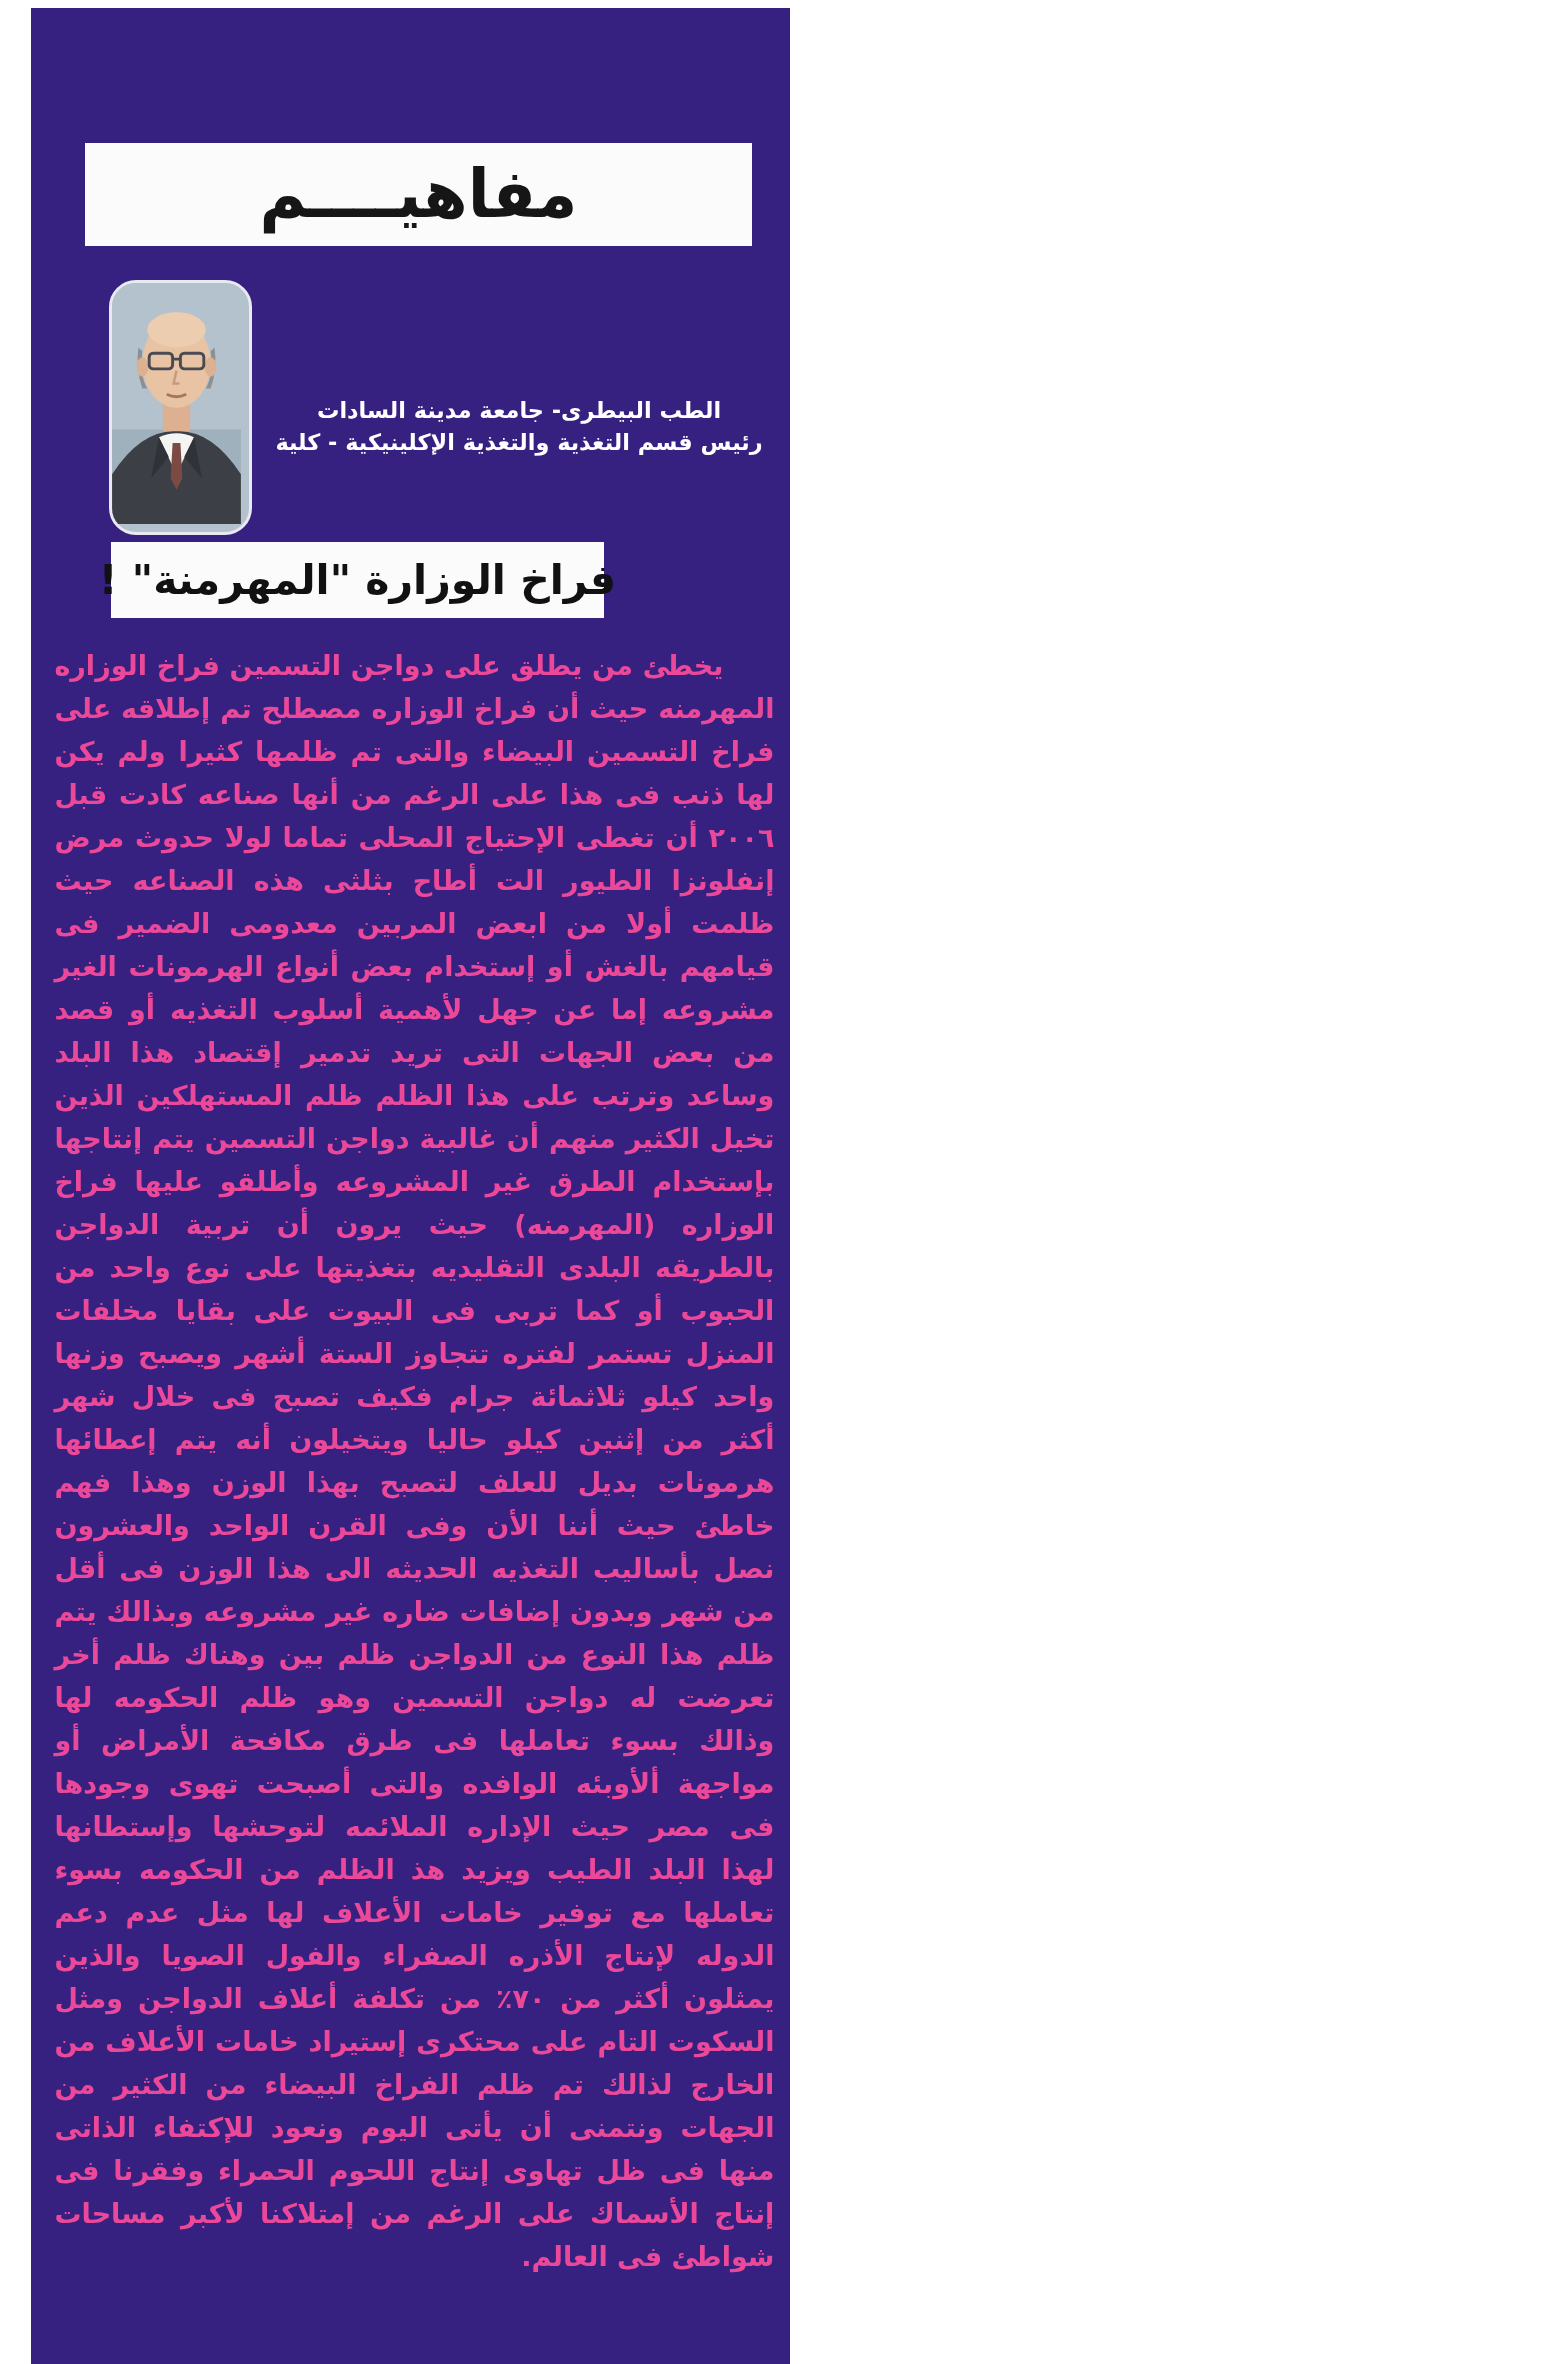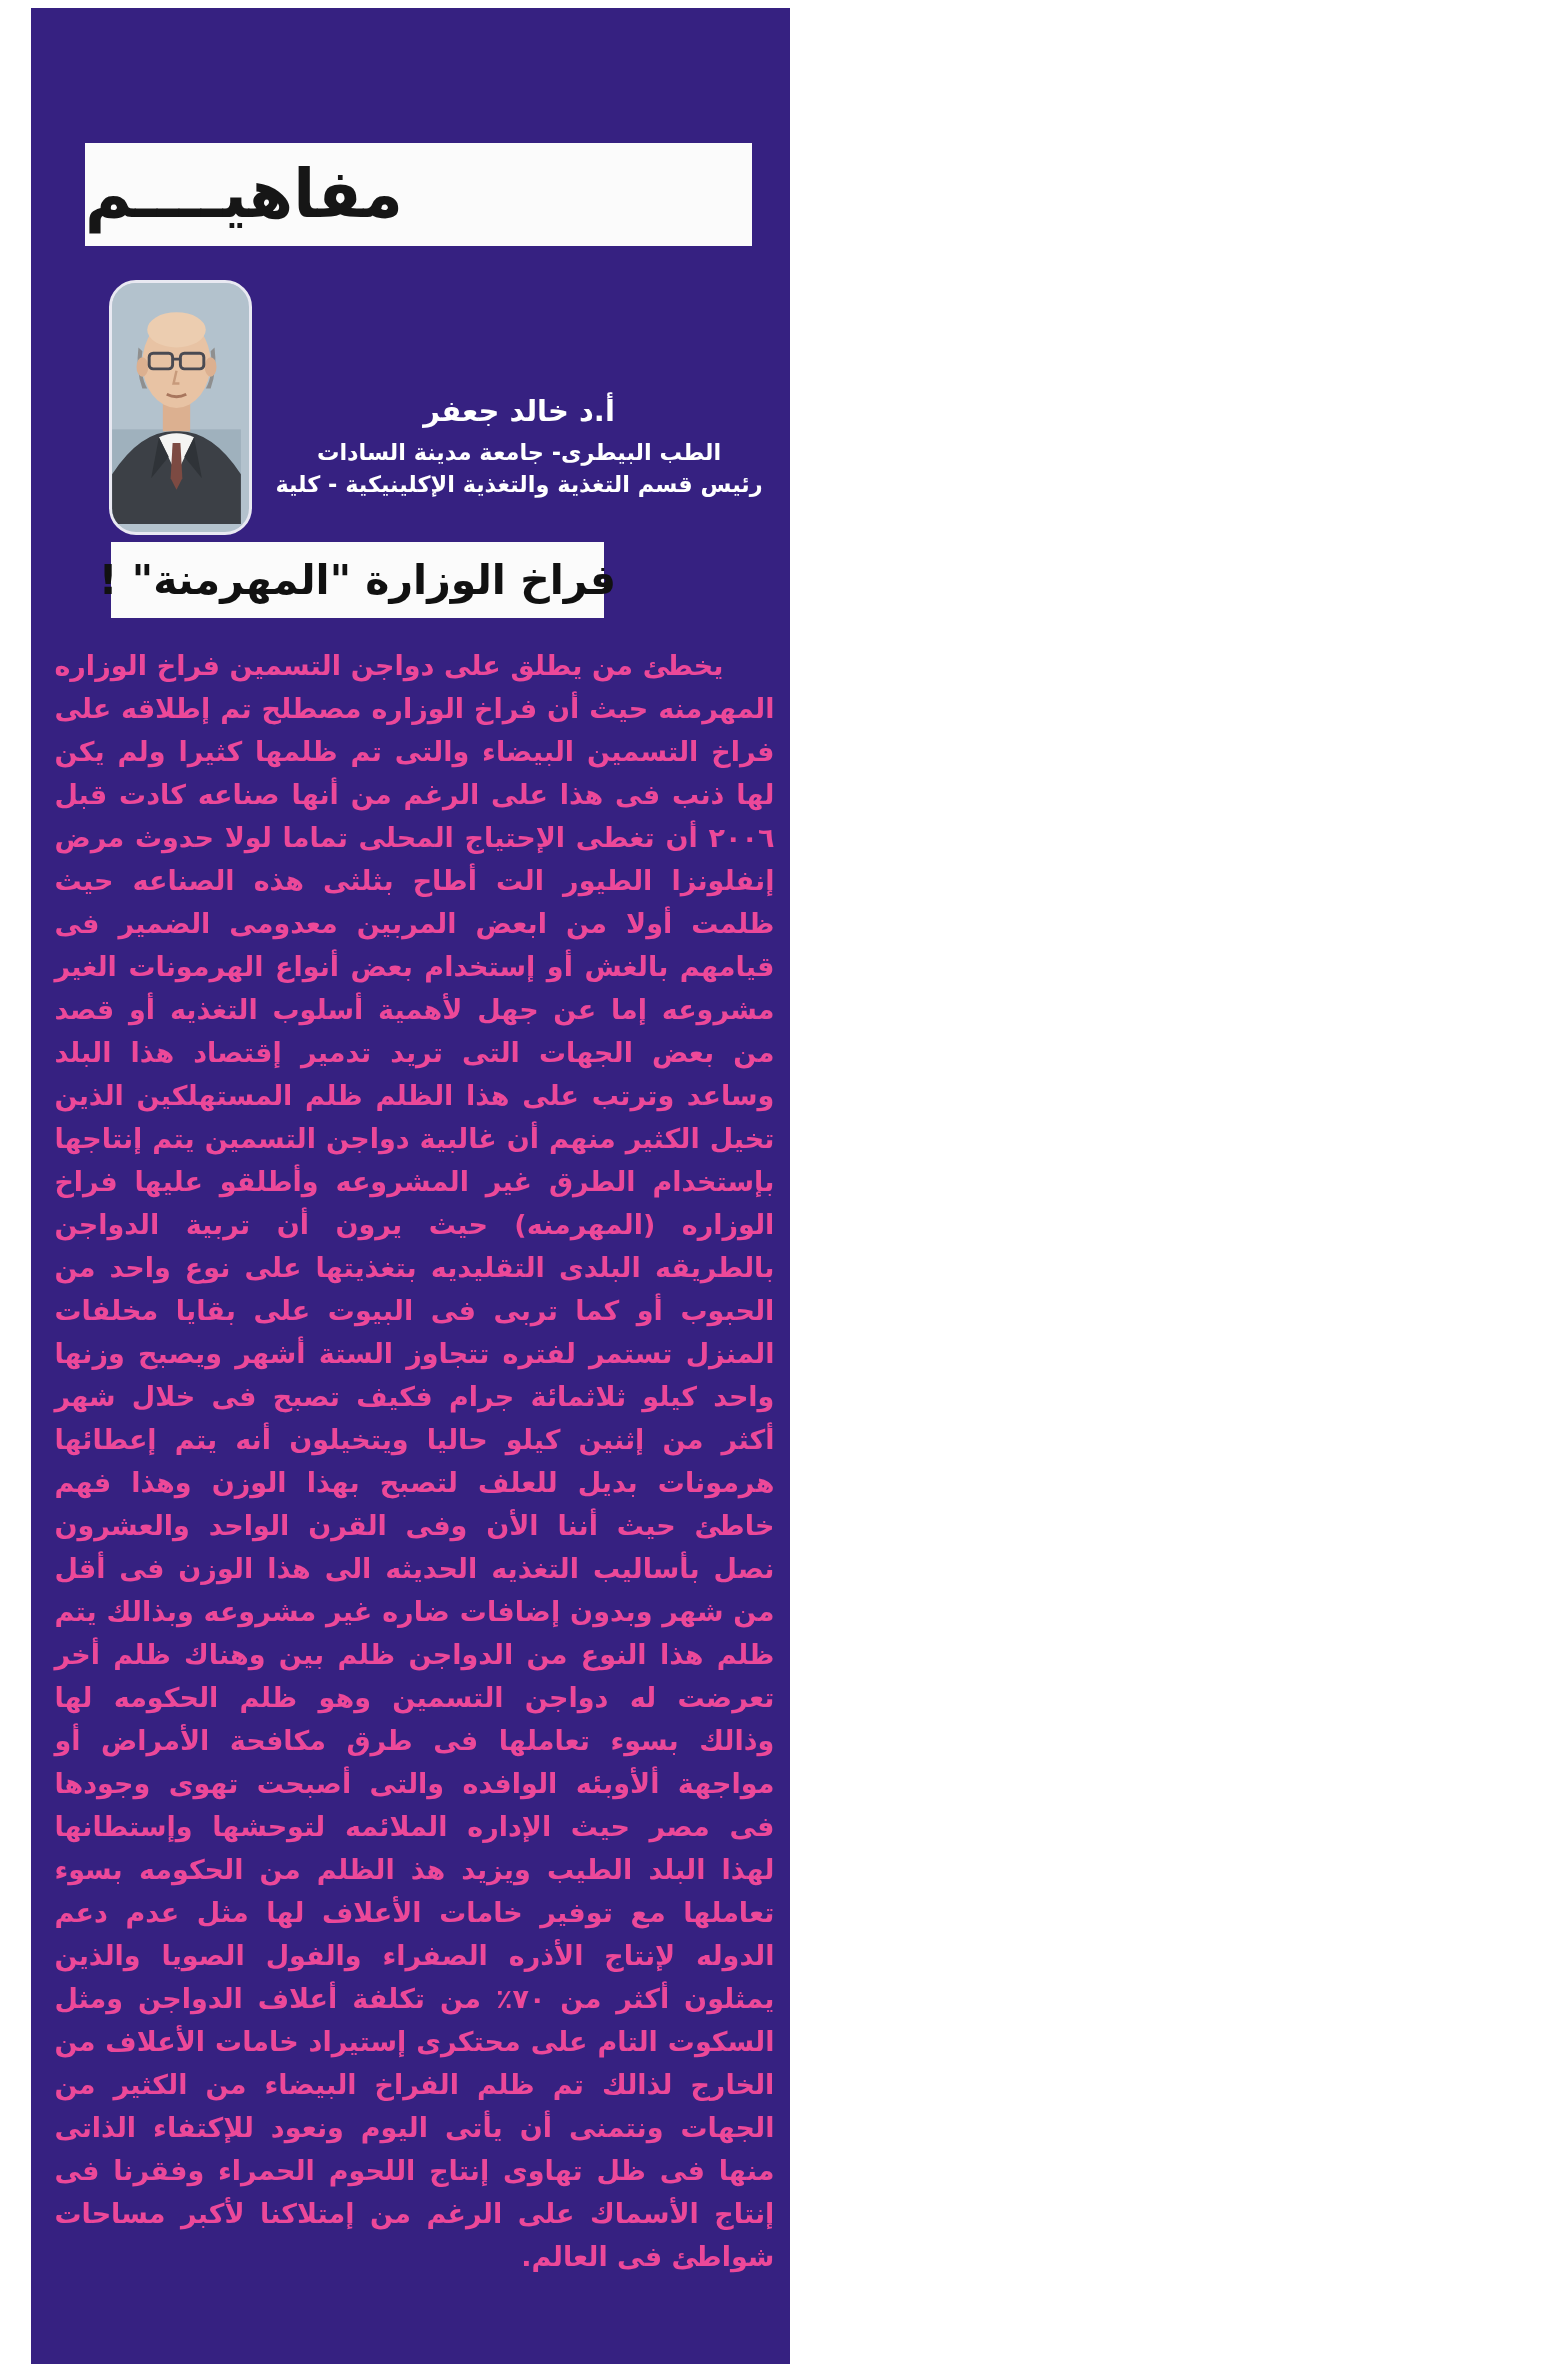--- a/index.html
+++ b/index.html
@@ -27,20 +27,21 @@
   }
   .header-box {
     position: absolute;
     left: 54px;   
     top: 135px;
     width: 667px;
     height: 103px;
     background: #fbfbfb;
     display: flex;
     align-items: center;
+    justify-content: center;
   }
   .header-box .header-title {
     font-size: 64px;
     font-weight: bold;
     color: #161616;
     letter-spacing: 1px;
     direction: rtl;
     transform: scaleY(1.05);
   }
   .photo-frame {
@@ -146,21 +147,20 @@
         <path d="M48,158 L66,196 L84,158 Q66,150 48,158 Z" fill="#f4f4f2"></path>
 
         <path d="M62,164 L70,164 L72,200 L66,212 L60,200 Z" fill="#7c4a42"></path>
 
         <path d="M48,158 L40,200 L58,178 Z" fill="#2f3338"></path>
         <path d="M84,158 L92,200 L74,178 Z" fill="#2f3338"></path>
       </svg>
     </div>
 
     <div class="author-block">
-      <div class="author-name">أ.د خالد جعفر</div>
       <div class="author-role">الطب البيطرى- جامعة مدينة السادات</div>
       <div class="author-role">رئيس قسم التغذية والتغذية الإكلينيكية - كلية</div>
     </div>
 
     <div class="title-box">
       <span class="article-title">فراخ الوزارة "المهرمنة" !</span>
     </div>
 
     <p class="article-body">يخطئ من يطلق على دواجن التسمين فراخ الوزاره المهرمنه حيث أن فراخ الوزاره مصطلح تم إطلاقه على فراخ التسمين البيضاء والتى تم ظلمها كثيرا ولم يكن لها ذنب فى هذا على الرغم من أنها صناعه كادت قبل ٢٠٠٦ أن تغطى الإحتياج المحلى تماما لولا حدوث مرض إنفلونزا الطيور الت أطاح بثلثى هذه الصناعه حيث ظلمت أولا من ابعض المربين معدومى الضمير فى قيامهم بالغش أو إستخدام بعض أنواع الهرمونات الغير مشروعه إما عن جهل لأهمية أسلوب التغذيه أو قصد من بعض الجهات التى تريد تدمير إقتصاد هذا البلد وساعد وترتب على هذا الظلم ظلم المستهلكين الذين تخيل الكثير منهم أن غالبية دواجن التسمين يتم إنتاجها بإستخدام الطرق غير المشروعه وأطلقو عليها فراخ الوزاره (المهرمنه) حيث يرون أن تربية الدواجن بالطريقه البلدى التقليديه بتغذيتها على نوع واحد من الحبوب أو كما تربى فى البيوت على بقايا مخلفات المنزل تستمر لفتره تتجاوز الستة أشهر ويصبح وزنها واحد كيلو ثلاثمائة جرام فكيف تصبح فى خلال شهر أكثر من إثنين كيلو حاليا ويتخيلون أنه يتم إعطائها هرمونات بديل للعلف لتصبح بهذا الوزن وهذا فهم خاطئ حيث أننا الأن وفى القرن الواحد والعشرون نصل بأساليب التغذيه الحديثه الى هذا الوزن فى أقل من شهر وبدون إضافات ضاره غير مشروعه وبذالك يتم ظلم هذا النوع من الدواجن ظلم بين وهناك ظلم أخر تعرضت له دواجن التسمين وهو ظلم الحكومه لها وذالك بسوء تعاملها فى طرق مكافحة الأمراض أو مواجهة ألأوبئه الوافده والتى أصبحت تهوى وجودها فى مصر حيث الإداره الملائمه لتوحشها وإستطانها لهذا البلد الطيب ويزيد هذ الظلم من الحكومه بسوء تعاملها مع توفير خامات الأعلاف لها مثل عدم دعم الدوله لإنتاج الأذره الصفراء والفول الصويا والذين يمثلون أكثر من ٧٠٪ من تكلفة أعلاف الدواجن ومثل السكوت التام على محتكرى إستيراد خامات الأعلاف من الخارج لذالك تم ظلم الفراخ البيضاء من الكثير من الجهات ونتمنى أن يأتى اليوم ونعود للإكتفاء الذاتى منها فى ظل تهاوى إنتاج اللحوم الحمراء وفقرنا فى إنتاج الأسماك على الرغم من إمتلاكنا لأكبر مساحات شواطئ فى العالم.</p>
 

